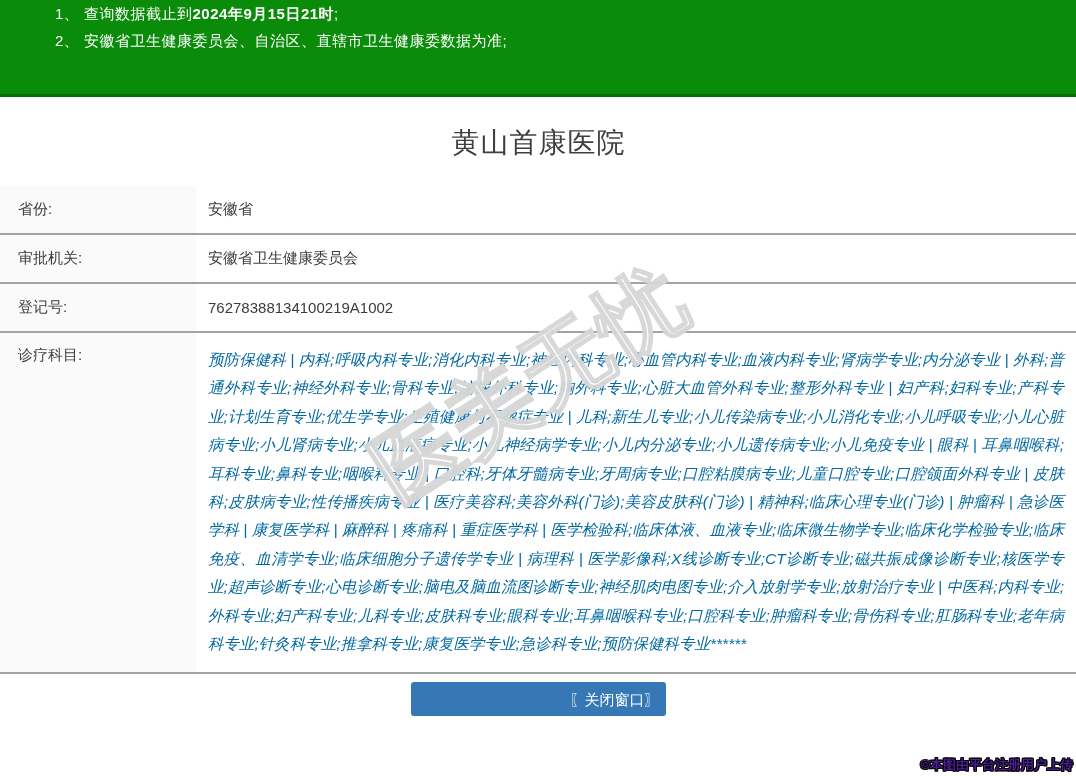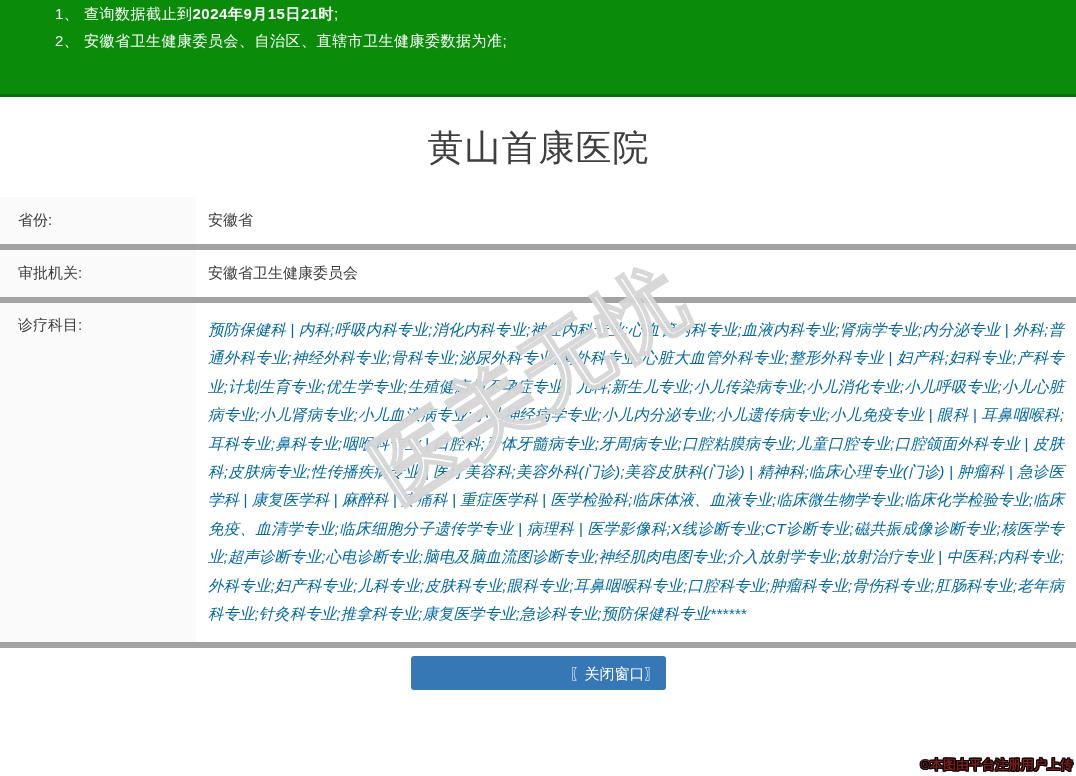--- a/index.html
+++ b/index.html
@@ -15,26 +15,26 @@
     color:#ffffff;box-sizing:content-box;
   }
   .notice-line{
     font-size:15px;line-height:27px;padding-left:55px;
     letter-spacing:0.5px;white-space:nowrap;
   }
   .notice-line b{font-weight:bold;}
   
   .page-title{
     text-align:center;padding:27px 0 24px 1px;
-    font-size:36px;color:#3f3f3f;letter-spacing:1px;
+    font-size:28px;color:#3f3f3f;letter-spacing:1px;
   }
   
   .info-table{display:table;width:100%;border-collapse:collapse;table-layout:fixed;}
   .info-row{display:table-row;}
-  .cell{display:table-cell;border-bottom:6px solid #a3a3a3;vertical-align:middle;
+  .cell{display:table-cell;border-bottom:2px solid #a3a3a3;vertical-align:middle;
         font-size:15px;color:#3c3c3c;}
   .cell.label{width:196px;background:#fafafa;padding-left:18px;box-sizing:border-box;}
   .cell.value{padding-left:12px;padding-right:12px;}
   .info-row.short .cell{height:47px;}
   .info-row.tall .cell{vertical-align:top;padding-top:13px;padding-bottom:14px;}
   .info-row.tall .cell.value{
     font-size:15.5px;line-height:28.4px;color:#0369a1;
     word-break:break-all;text-align:justify;font-style:italic;
   }
   
@@ -50,21 +50,21 @@
     position:absolute;left:295px;top:235px;width:470px;height:300px;
     display:flex;align-items:center;justify-content:center;
     transform:rotate(-33deg);
     font-size:86px;font-weight:bold;letter-spacing:2px;
     color:#ffffff;-webkit-text-stroke:2px #d6d6d6;
     white-space:nowrap;pointer-events:none;z-index:5;opacity:0.95;
   }
   
   .attribution{
     position:absolute;right:3px;bottom:2px;z-index:6;
-    font-size:13px;font-weight:bold;color:#7f1d1d;letter-spacing:0;
+    font-size:13px;font-weight:bold;color:#4c1d95;letter-spacing:0;
     text-shadow:-1px -1px 0 #000,1px -1px 0 #000,-1px 1px 0 #000,1px 1px 0 #000,
                  0 -1px 0 #000,0 1px 0 #000,-1px 0 0 #000,1px 0 0 #000;
   }
 </style>
 </head>
 <body>
 
 <div class="banner">
   <div class="notice-line"><span>1、 </span><span>查询数据截止到</span><b>2024年9月15日21时</b><span>;</span></div>
   <div class="notice-line"><span>2、 </span><span>安徽省卫生健康委员会、自治区、直辖市卫生健康委数据为准;</span><b></b><span></span></div>
@@ -74,20 +74,24 @@
 
 <div class="info-table">
   <div class="info-row short">
     <div class="cell label">省份:</div>
     <div class="cell value">安徽省</div>
   </div>
   <div class="info-row short">
     <div class="cell label">审批机关:</div>
     <div class="cell value">安徽省卫生健康委员会</div>
   </div>
+  <div class="info-row short">
+    <div class="cell label">登记号:</div>
+    <div class="cell value">76278388134100219A1002</div>
+  </div>
   <div class="info-row tall">
     <div class="cell label">诊疗科目:</div>
     <div class="cell value">预防保健科 | 内科;呼吸内科专业;消化内科专业;神经内科专业;心血管内科专业;血液内科专业;肾病学专业;内分泌专业 | 外科;普通外科专业;神经外科专业;骨科专业;泌尿外科专业;胸外科专业;心脏大血管外科专业;整形外科专业 | 妇产科;妇科专业;产科专业;计划生育专业;优生学专业;生殖健康与不孕症专业 | 儿科;新生儿专业;小儿传染病专业;小儿消化专业;小儿呼吸专业;小儿心脏病专业;小儿肾病专业;小儿血液病专业;小儿神经病学专业;小儿内分泌专业;小儿遗传病专业;小儿免疫专业 | 眼科 | 耳鼻咽喉科;耳科专业;鼻科专业;咽喉科专业 | 口腔科;牙体牙髓病专业;牙周病专业;口腔粘膜病专业;儿童口腔专业;口腔颌面外科专业 | 皮肤科;皮肤病专业;性传播疾病专业 | 医疗美容科;美容外科(门诊);美容皮肤科(门诊) | 精神科;临床心理专业(门诊) | 肿瘤科 | 急诊医学科 | 康复医学科 | 麻醉科 | 疼痛科 | 重症医学科 | 医学检验科;临床体液、血液专业;临床微生物学专业;临床化学检验专业;临床免疫、血清学专业;临床细胞分子遗传学专业 | 病理科 | 医学影像科;X线诊断专业;CT诊断专业;磁共振成像诊断专业;核医学专业;超声诊断专业;心电诊断专业;脑电及脑血流图诊断专业;神经肌肉电图专业;介入放射学专业;放射治疗专业 | 中医科;内科专业;外科专业;妇产科专业;儿科专业;皮肤科专业;眼科专业;耳鼻咽喉科专业;口腔科专业;肿瘤科专业;骨伤科专业;肛肠科专业;老年病科专业;针灸科专业;推拿科专业;康复医学专业;急诊科专业;预防保健科专业******</div>
   </div>
 </div>
 
 <div class="button-bar">
   <button class="close-btn">〖关闭窗口〗</button>
 </div>
 

